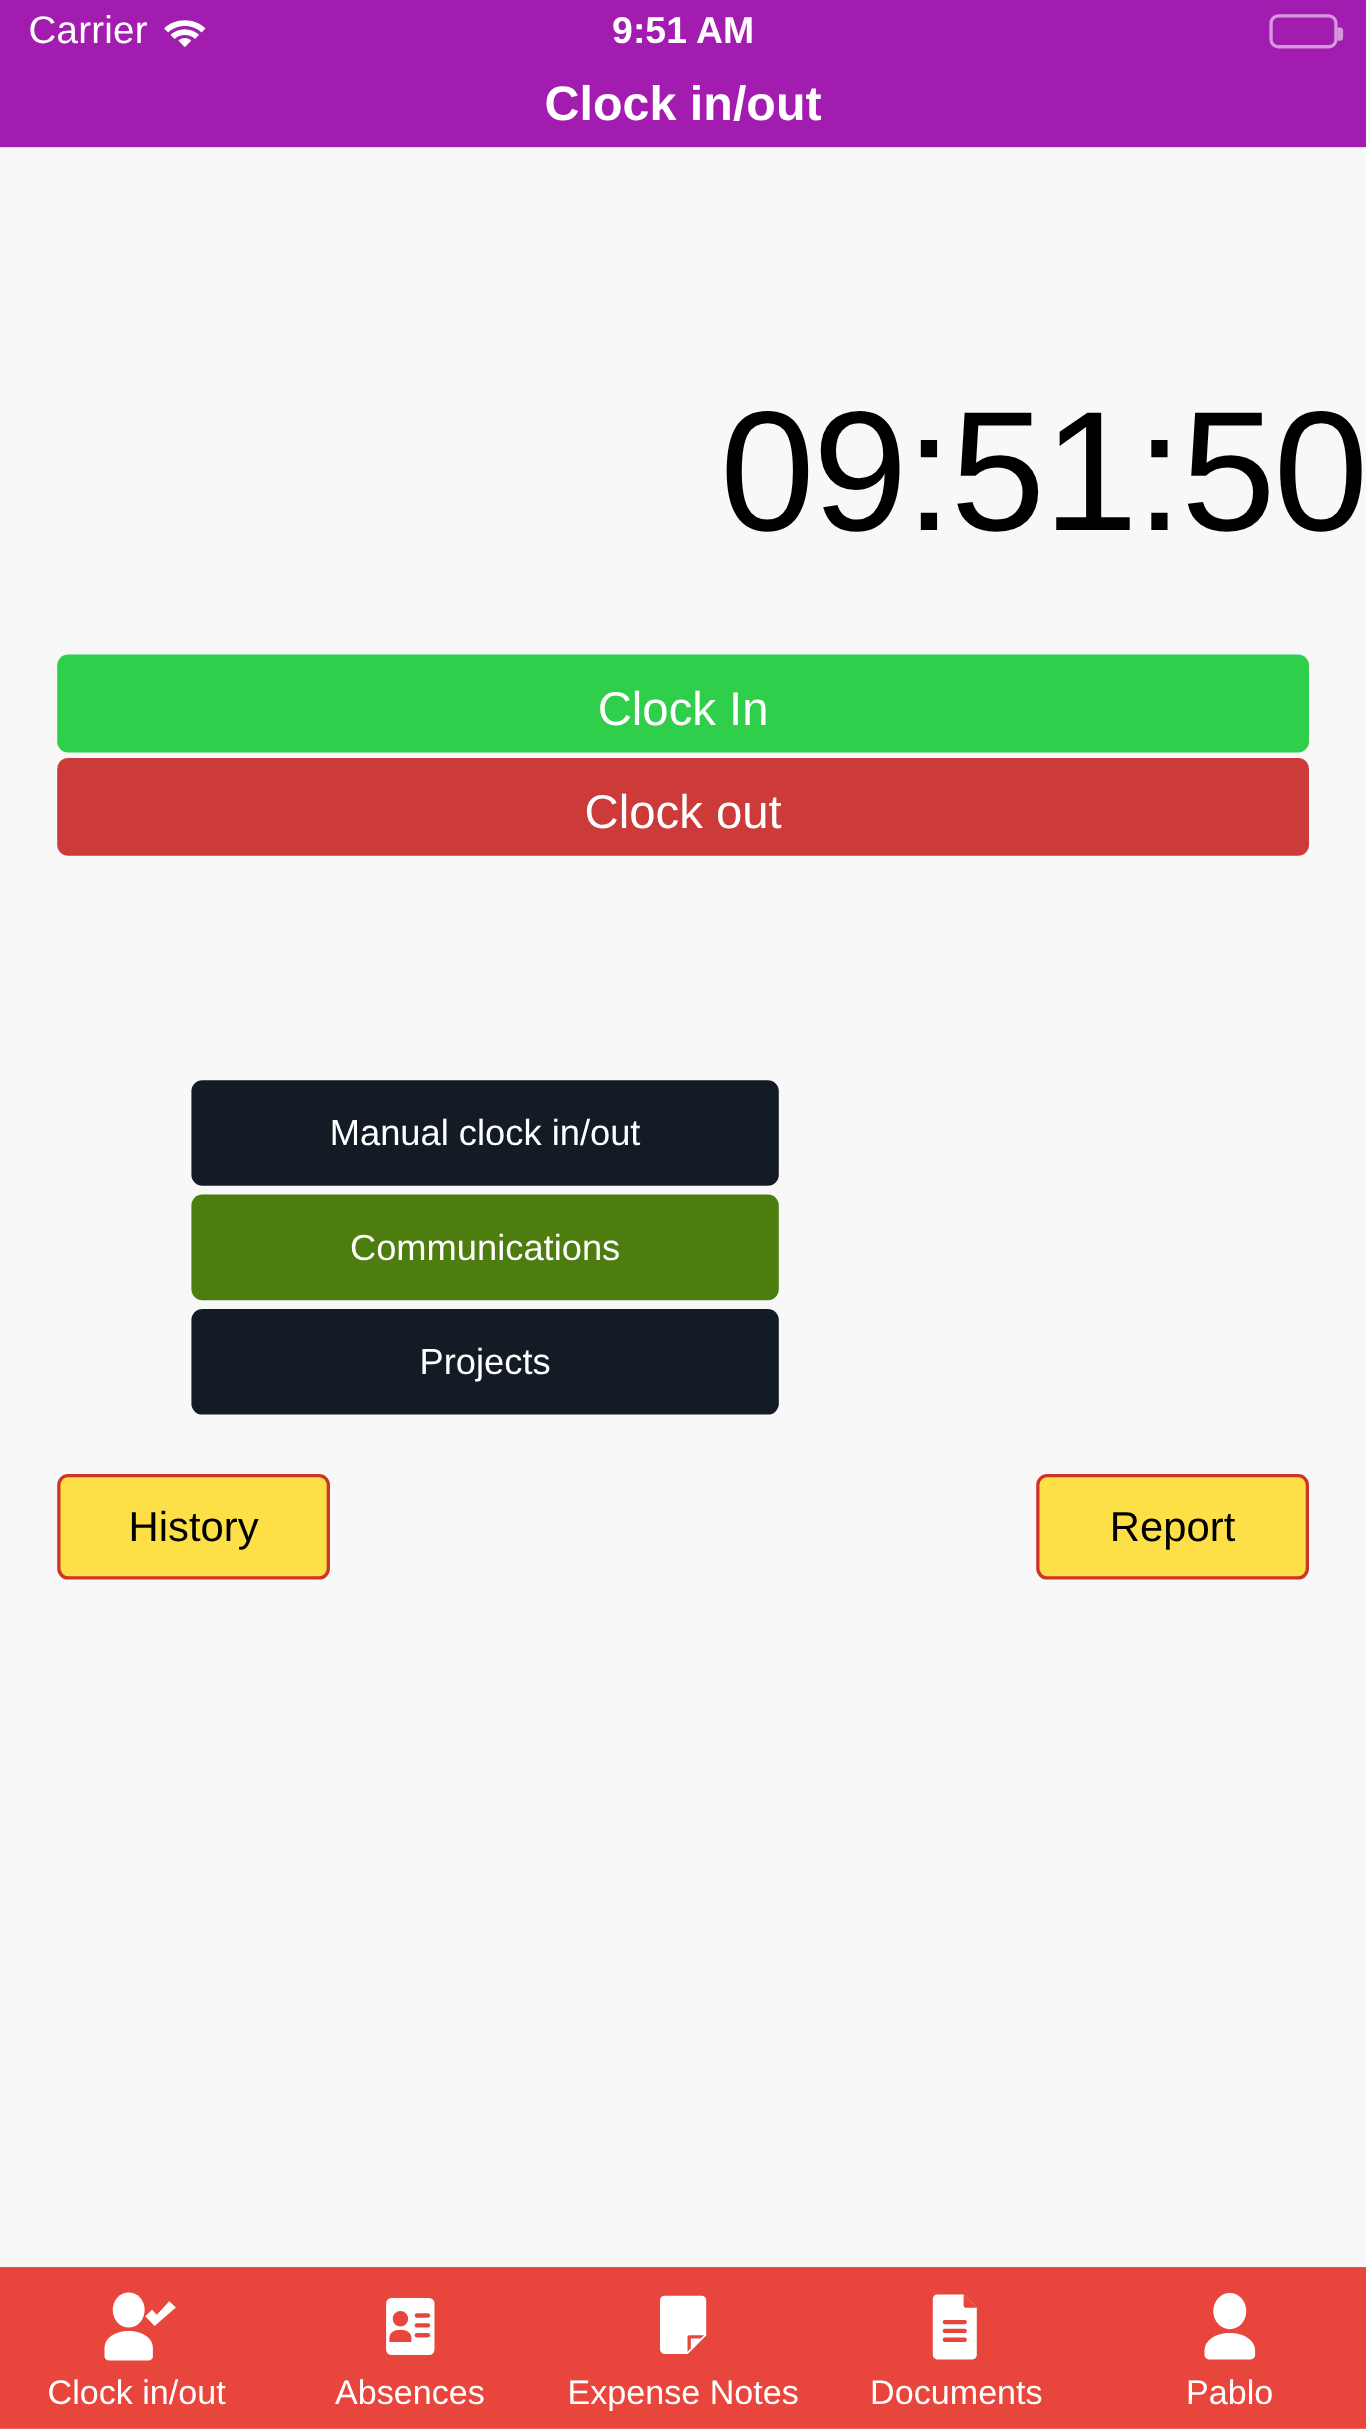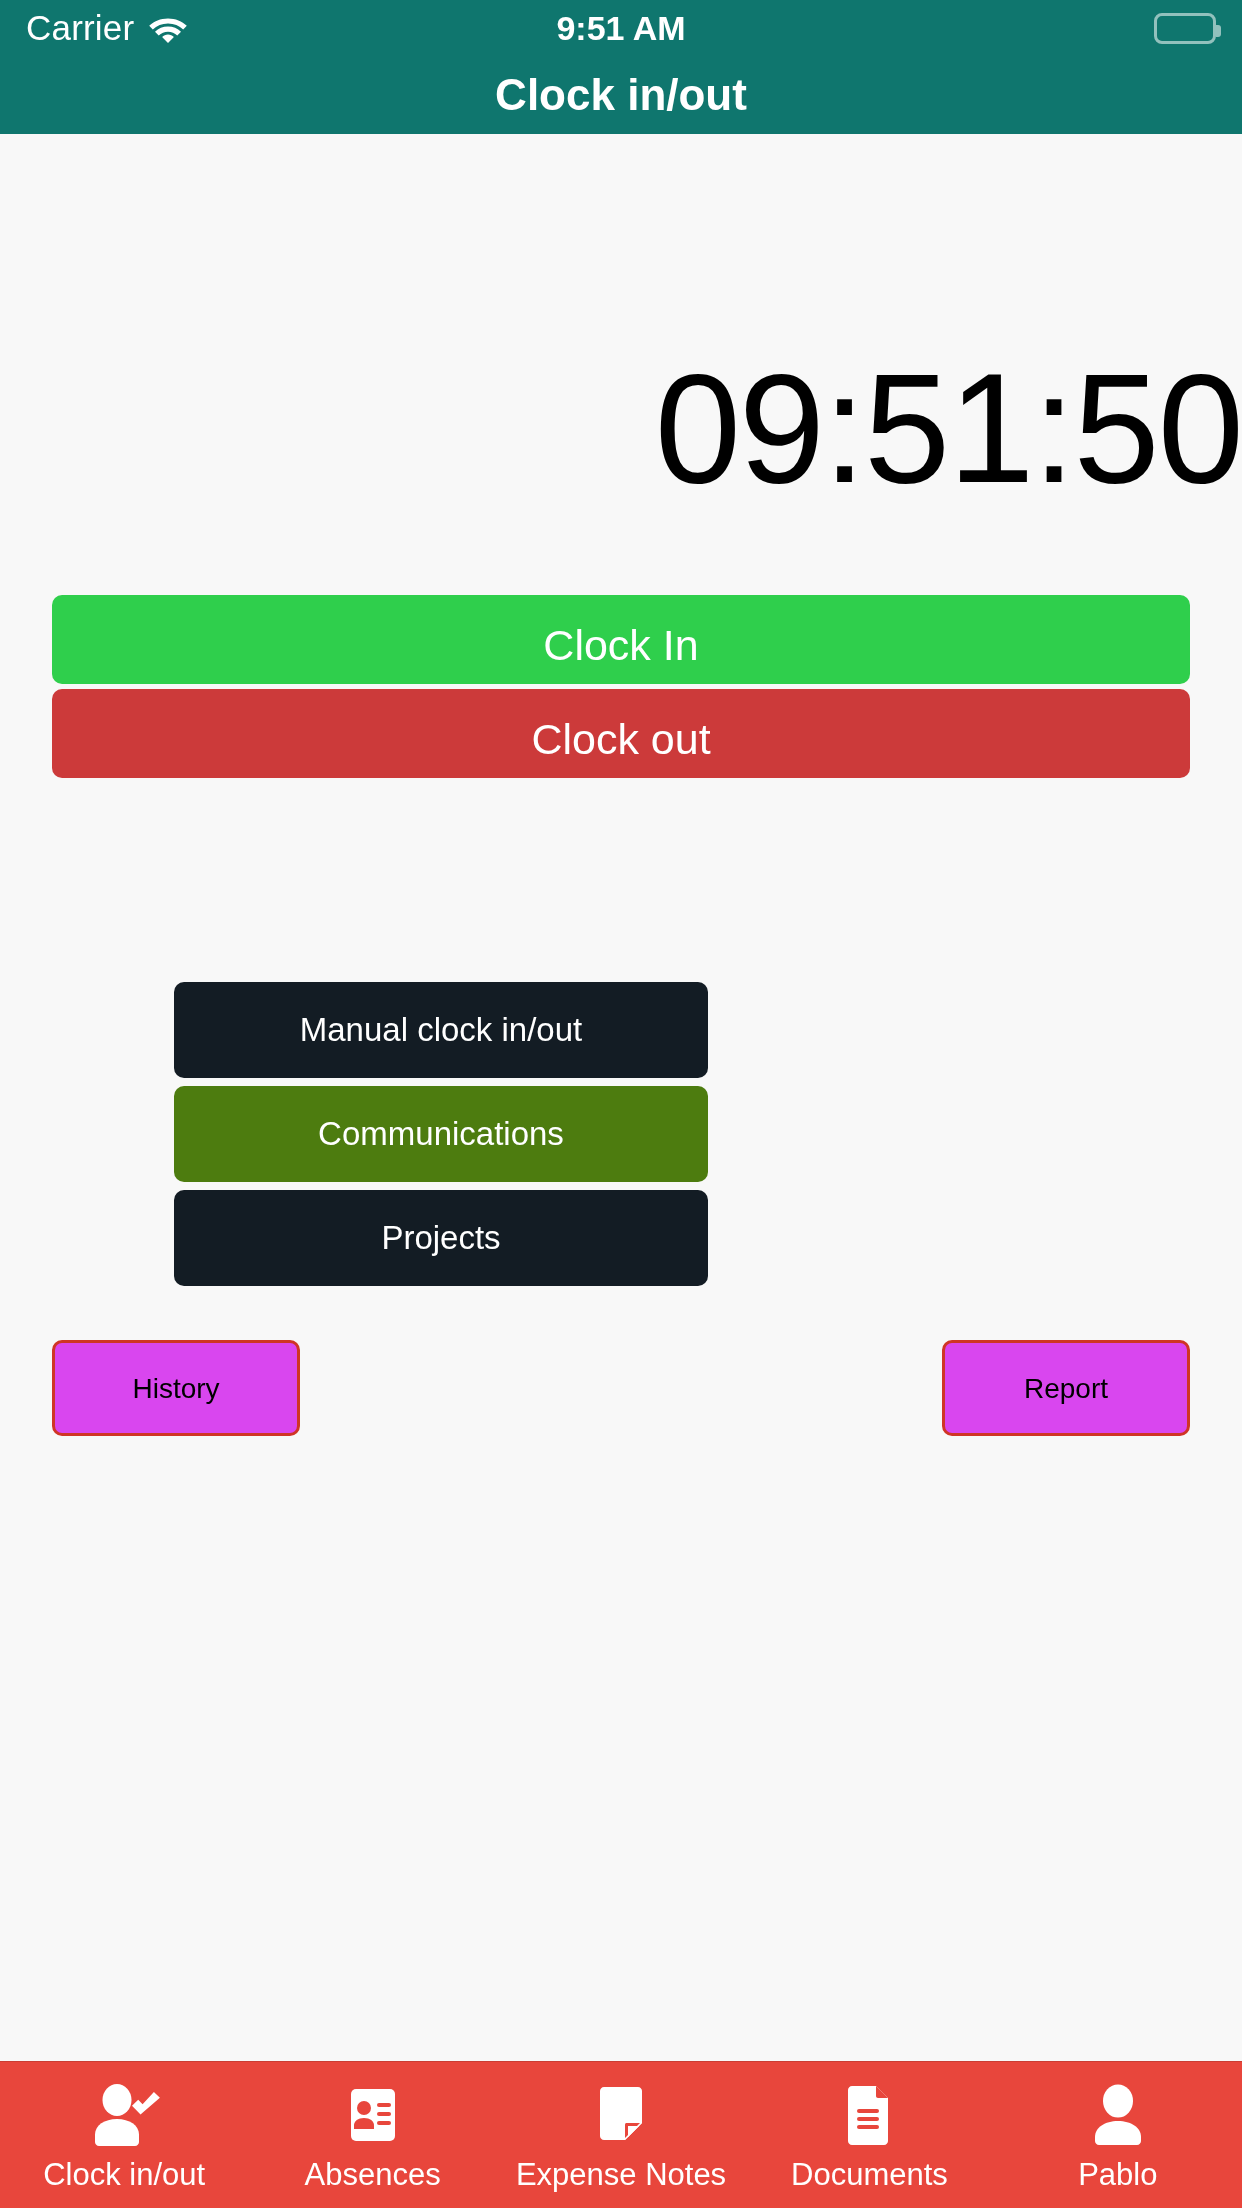--- a/index.html
+++ b/index.html
@@ -17,21 +17,21 @@
     position: relative;
     width: 1242px;
     height: 2208px;
     background: #f8f8f8;
     display: flex;
     flex-direction: column;
   }
 
   
   .header {
-    background: #0f766e;
+    background: #a21caf;
     height: 134px;
     flex: 0 0 134px;
     position: relative;
     color: #ffffff;
   }
   .statusbar {
     height: 56px;
     display: flex;
     align-items: center;
     padding: 0 26px;
@@ -184,24 +184,24 @@
     left: 52px;
     right: 52px;
     display: flex;
     justify-content: space-between;
   }
   .btn-outline {
     width: 248px;
     height: 96px;
     line-height: 92px;
     text-align: center;
-    background: #d946ef;
+    background: #fde047;
     border: 3px solid #cf3526;
     border-radius: 10px;
-    font-size: 28px;
+    font-size: 38px;
     color: #000000;
     font-family: "Liberation Sans", sans-serif;
     box-sizing: border-box;
     padding: 0;
     cursor: pointer;
   }
 
   
   .tabbar {
     flex: 0 0 147px;

